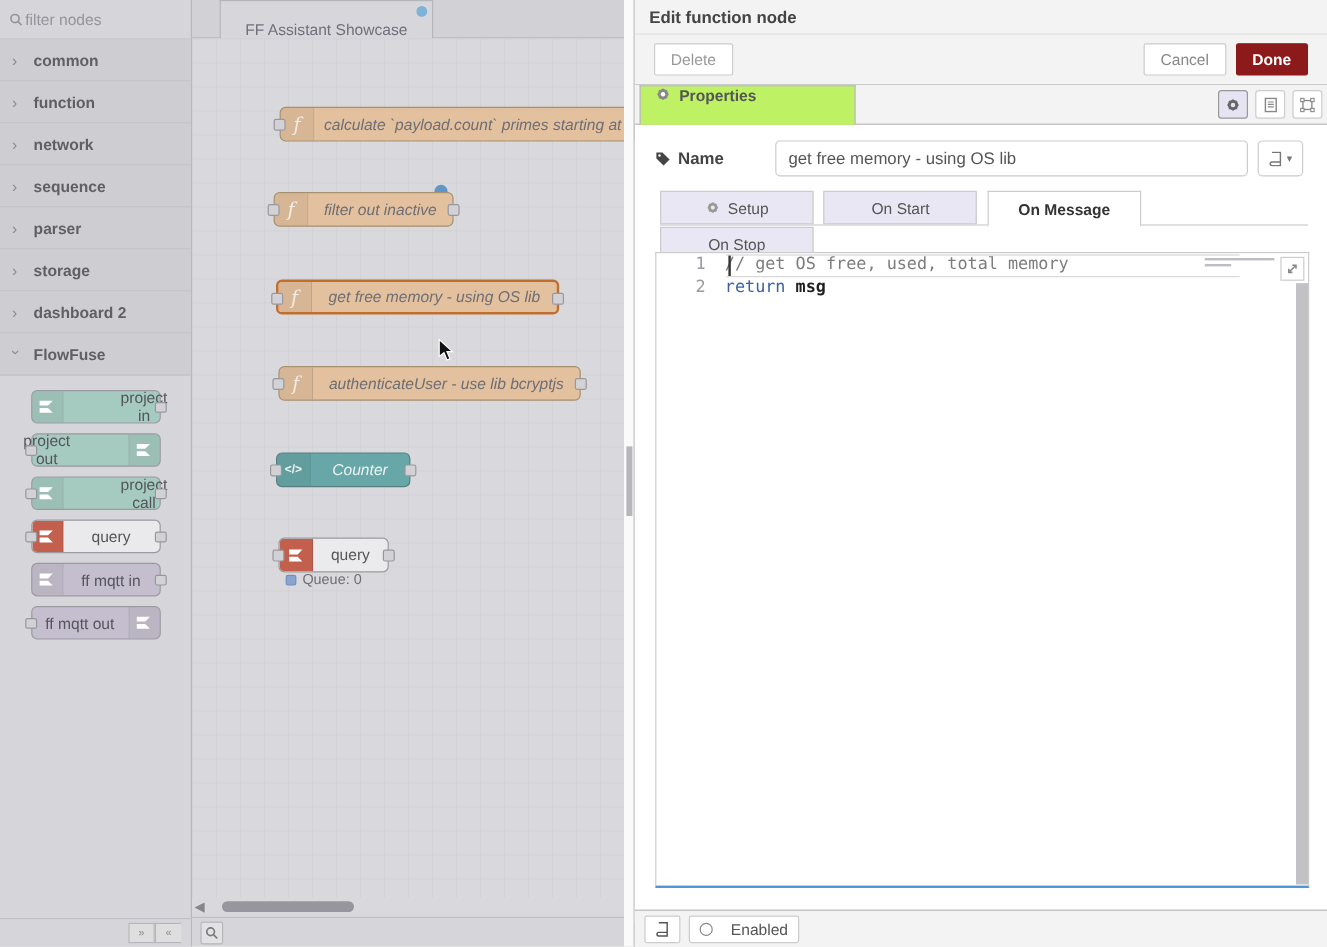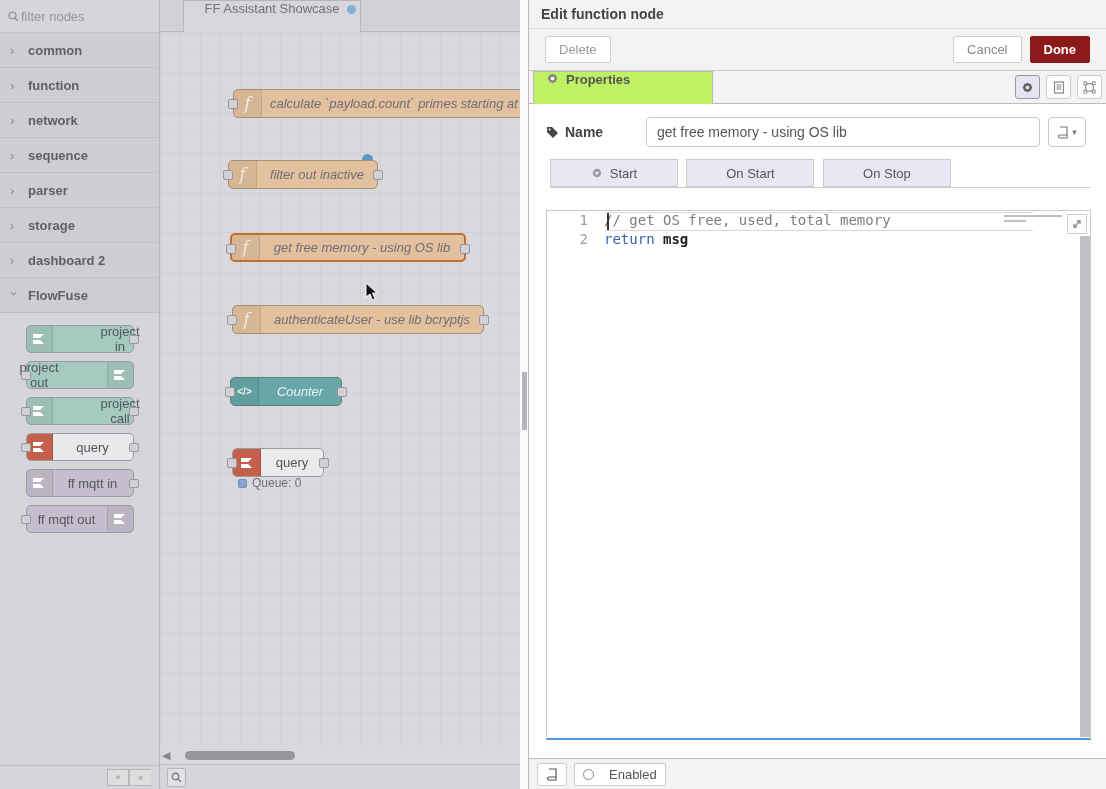--- a/index.html
+++ b/index.html
@@ -38,21 +38,21 @@
                     display:flex; justify-content:flex-end; align-items:center; padding:0 8px; }
   .pf-btn { width:22px; height:17px; background:#dededf; border:1px solid #b5b5bc;
             color:#8a8a90; font-size:9px; line-height:15px; text-align:center; cursor:pointer; }
   .pf-btn + .pf-btn { border-left:none; }
 
   
   .canvas { position:absolute; left:160px; top:0; width:360px; height:789px; overflow:hidden; }
   .tabbar { position:absolute; left:0; top:0; width:100%; height:32px; background:#d2d2d6;
             border-bottom:1px solid #b8b8bf; }
   .flowtab { position:absolute; left:23px; top:0; width:178px; height:32px; background:#d7d7db;
-             border:1px solid #b5b5bc; border-bottom:none; display:flex; align-items:flex-start;
+             border:1px solid #b5b5bc; border-bottom:none; display:flex; align-items:flex-end;
              justify-content:center; font-size:13px; color:#70707a; cursor:pointer; }
   .flowtab .dot { position:absolute; right:4px; top:4px; width:9px; height:9px; border-radius:50%;
                   background:#7fb2d9; }
   .workspace { position:absolute; left:0; top:32px; width:360px; height:716px;
                background:#d9d9dd;
                background-image:linear-gradient(#cccccf80 1px, transparent 1px),
                                 linear-gradient(90deg,#cccccf80 1px, transparent 1px);
                background-size:20px 20px; }
   .cnode { position:absolute; height:29px; border:1px solid #a5906f; border-radius:5px;
            background:#e3c09e; display:flex; align-items:center; font-size:13px;
@@ -420,24 +420,27 @@
 
       <div class="func-tabs">
         <span class="ftab">
           <svg width="12" height="12" viewBox="0 0 14 14">
               <g fill="#999">
                 <rect x="3" y="3" width="8" height="8" rx="1.5"></rect>
                 <rect x="3" y="3" width="8" height="8" rx="1.5" transform="rotate(45 7 7)"></rect>
                 <circle cx="7" cy="7" r="2" fill="#e8e7f3"></circle>
               </g>
             </svg>
-          <span>Start</span>
+          <span>Setup</span>
         </span>
         <span class="ftab">
             <span>On Start</span>
+          </span>
+        <span class="ftab active">
+            <span>On Message</span>
           </span>
         <span class="ftab">
             <span>On Stop</span>
           </span>
       </div>
 
       <div class="editor">
         <div class="ed-line">
           <span class="cur-line-box"></span>
           <span class="ed-cursor"></span>

